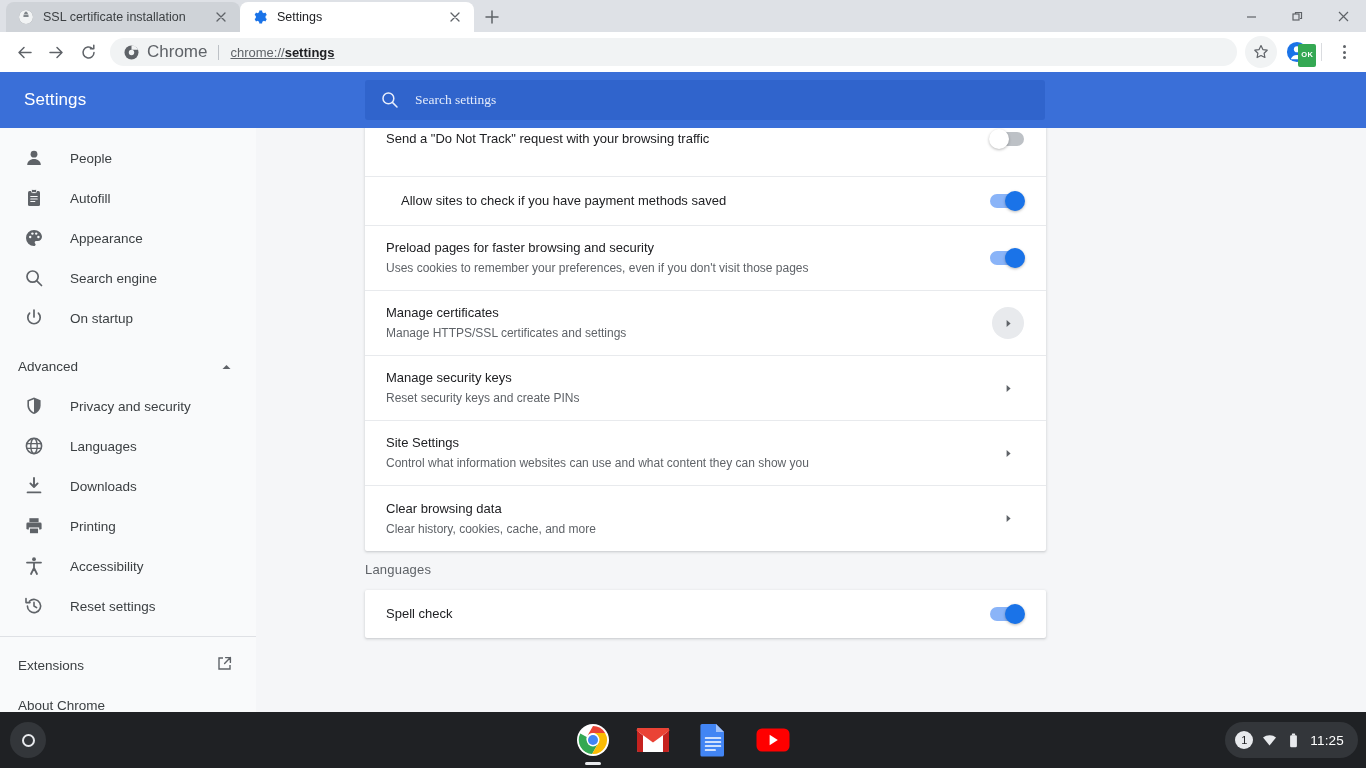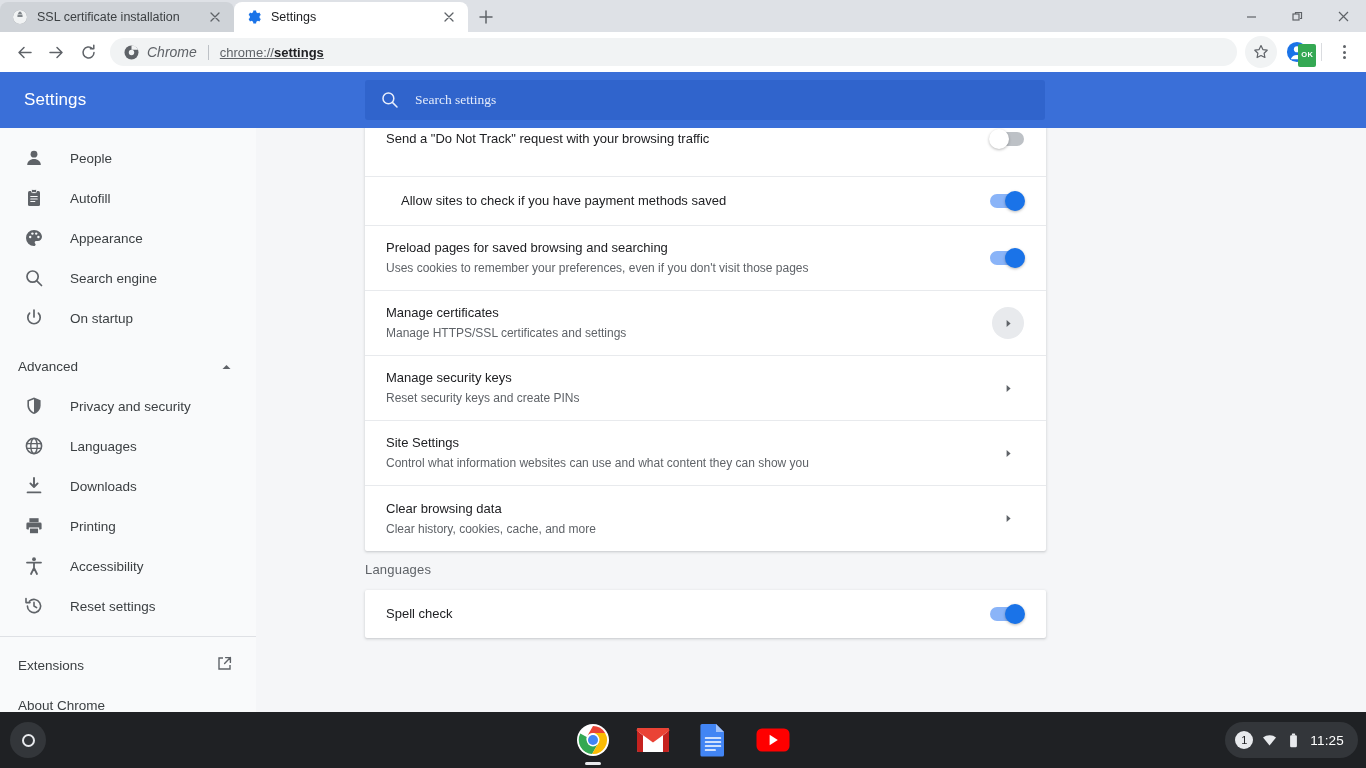--- a/index.html
+++ b/index.html
@@ -9,21 +9,21 @@
     font-family: "Liberation Sans", sans-serif;
     background: #202124;
   }
 
   
   .browser { width: 1366px; height: 712px; background: #dee1e6; position: relative; }
 
   
   .tabstrip {
     height: 32px; background: #dee1e6;
-    display: flex; align-items: flex-end; position: relative;
+    display: flex; align-items: flex-end; padding-left: 6px; position: relative;
   }
   .tab {
     height: 30px; width: 234px;
     display: flex; align-items: center; gap: 9px;
     padding: 0 10px 0 12px;
     border-radius: 8px 8px 0 0;
     font-size: 12px; color: #3c4043;
     position: relative;
   }
   .tab.inactive { background: #cfd3d8; color: #3c4043; }
@@ -61,21 +61,21 @@
     width: 32px; height: 32px; border-radius: 50%;
     display: flex; align-items: center; justify-content: center; flex: 0 0 32px;
   }
   .tb-btn svg { width: 17px; height: 17px; }
   .omnibox {
     flex: 1 1 auto; height: 28px; margin: 0 8px 0 6px;
     background: #f1f3f4; border-radius: 14px;
     display: flex; align-items: center; padding: 0 14px; gap: 8px;
   }
   .omni-icon { width: 15px; height: 15px; flex: 0 0 15px; }
-  .omni-chrome-label { font-size: 14px; color: #5f6368; font-style: italic; }
+  .omni-chrome-label { font-size: 17px; color: #5f6368; }
   .omni-sep { width: 1px; height: 15px; background: #bdc1c6; margin: 0 3px; }
   .omni-url { font-size: 13px; color: #5f6368; white-space: nowrap; text-decoration: underline; }
   .omni-url b { color: #202124; font-weight: 700; }
   .tb-star { width: 32px; height: 32px; border-radius: 50%; background: #f1f3f4;
              display:flex; align-items:center; justify-content:center; flex:0 0 32px; }
   .tb-star svg { width: 16px; height: 16px; }
   .avatar-wrap { width: 32px; height: 32px; position: relative; flex: 0 0 32px;
                  display:flex; align-items:center; justify-content:center; margin-left:4px; }
   .avatar-ok {
     position: absolute; right: -3px; bottom: 1px;
@@ -506,21 +506,21 @@
             <div class="row-text">
               <div class="row-title">Allow sites to check if you have payment methods saved</div>
             </div>
             <div class="toggle on">
               <span class="knob"></span>
             </div>
           </div>
 
           <div class="row" style="height:65px;">
             <div class="row-text">
-              <div class="row-title">Preload pages for saved browsing and searching</div>
+              <div class="row-title">Preload pages for faster browsing and security</div>
               <div class="row-sub">Uses cookies to remember your preferences, even if you don't visit those pages</div>
             </div>
             <div class="toggle on">
               <span class="knob"></span>
             </div>
           </div>
 
           <div class="row" style="height:65px;">
             <div class="row-text">
               <div class="row-title">Manage certificates</div>

